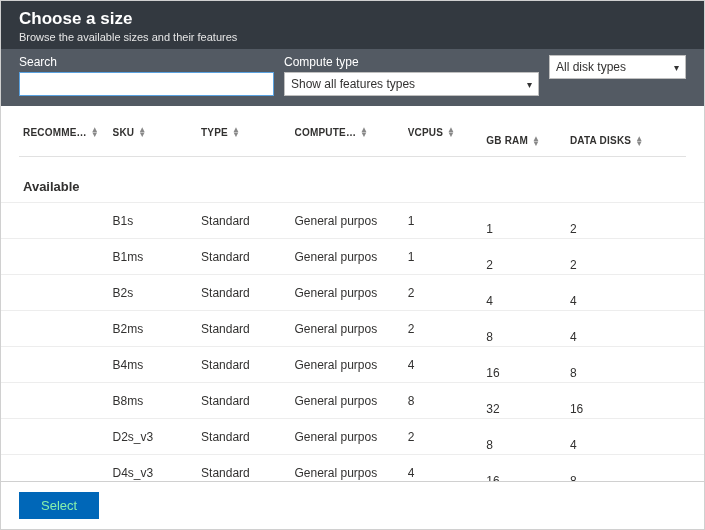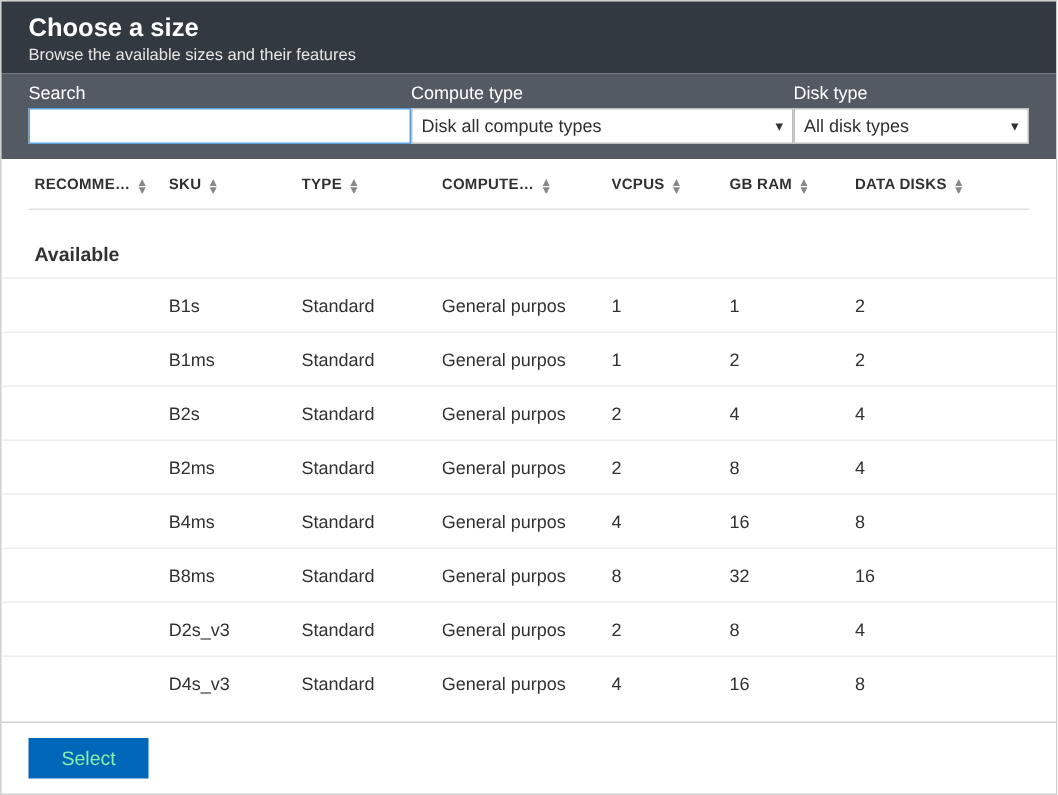--- a/index.html
+++ b/index.html
@@ -1,41 +1,41 @@
 <!DOCTYPE html>
 <html><head>
 <meta charset="utf-8">
 <style>
   * { box-sizing: border-box; margin: 0; padding: 0; }
   html, body { width: 705px; height: 530px; font-family: "Segoe UI", Arial, sans-serif; font-size: 12px; color: #323130; background: #fff; overflow: hidden; }
   .panel { width: 705px; height: 530px; border: 1px solid #d0d0d0; display: flex; flex-direction: column; }
   .header { background: #333940; color: #fff; padding: 8px 18px 6px 18px; }
   .header-title { font-size: 17px; font-weight: 700; }
   .header-sub { font-size: 11px; color: #e6e6e6; margin-top: 2px; }
-  .filters { background: #535a63; padding: 6px 18px 10px 18px; display: flex; }
+  .filters { background: #535a63; padding: 6px 18px 10px 18px; display: flex; gap: 10px; }
   .filter-col { display: flex; flex-direction: column; }
   .filter-col.search { width: 255px; }
   .filter-col.compute { width: 255px; }
   .filter-col.disk { flex: 1; }
   .filter-label { color: #fff; font-size: 12px; margin-bottom: 3px; }
   .search-input { height: 24px; border: 1px solid #5aa2e0; background: #fff; padding: 2px 6px; font-size: 12px; outline: none; }
   .select { height: 24px; background: #fff; border: 1px solid #bfbfbf; display: flex; align-items: center; justify-content: space-between; padding: 0 6px; font-size: 12px; cursor: pointer; }
   .select .chev { font-size: 10px; color: #333; }
   .col-headers { display: flex; padding: 12px 0 10px 0; border-bottom: 1px solid #e1e1e1; margin: 0 18px; }
   .col-headers .th { display: flex; align-items: center; font-size: 10px; font-weight: 600; color: #323130; letter-spacing: 0.2px; text-transform: uppercase; white-space: nowrap; overflow: hidden; cursor: pointer; }
   .th .sort { margin-left: 4px; font-size: 8px; color: #888; display: inline-flex; flex-direction: column; line-height: 5px; }
   .c-rec { width: 95px; padding-left: 4px;}
   .c-sku { width: 90px; }
   .c-type { width: 95px; }
   .c-compute { width: 115px; }
   .c-vcpu { width: 80px; }
   .c-ram { width: 85px; }
   .c-disks { width: 118px; }
   .c-iops { flex: 1; }
-  .c-ram, .c-disks { justify-content: flex-start; }
+  .c-ram, .c-disks { justify-content: flex-start; margin-top: 17px; }
   .c-iops { justify-content: flex-start; }
   .body { flex: 1; overflow-y: auto; padding: 0 0 0 0; }
   .group-title { font-weight: 700; font-size: 13px; padding: 22px 15px 8px 22px; }
   .row { display: flex; align-items: center; height: 36px; border-top: 1px solid #ededed; padding: 10px 18px; font-size: 12px; cursor: pointer; }
   .row .cell { white-space: nowrap; overflow: hidden; text-overflow: clip; }
   .footer { border-top: 1px solid #d0d0d0; padding: 10px 18px; }
   .select-btn { background: #0067b8; color: #86efac; border: none; padding: 6px 22px; font-size: 13px; cursor: pointer; }
   .num-r { padding-left: 0; }
 </style>
 </head>
@@ -49,26 +49,25 @@
   </div>
 
   <div class="filters">
     <div class="filter-col search">
       <span class="filter-label">Search</span>
       <input class="search-input" type="text" placeholder="" style="">
     </div>
     <div class="filter-col compute">
       <span class="filter-label">Compute type</span>
       <div class="select">
-        <span>Disk all compute types</span>
+        <span>Show all features types</span>
         <span class="chev">▾</span>
       </div>
     </div>
     <div class="filter-col disk">
-      <span class="filter-label">Disk type</span>
       <div class="select">
         <span>All disk types</span>
         <span class="chev">▾</span>
       </div>
     </div>
   </div>
 
   <div class="col-headers">
     <div class="th c-rec">
         <span>RECOMME…</span>

